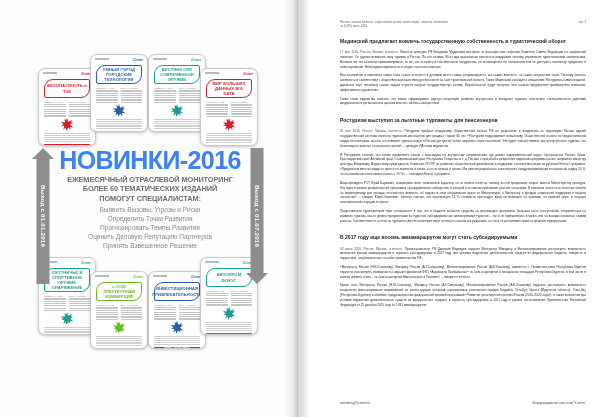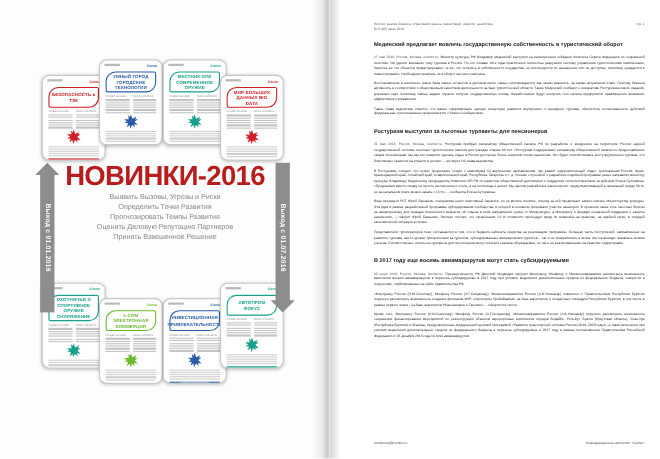--- a/index.html
+++ b/index.html
@@ -103,21 +103,21 @@
     color: #fff; font-size: 6.2px; font-weight: bold;
     letter-spacing: 0.2px;
   }
 
   
   #ad-headline {
     position: absolute; left: 52px; top: 148px; width: 196px;
     text-align: center;
   }
   #ad-title {
-    font-size: 25px; font-weight: bold; color: #b91c1c;
+    font-size: 25px; font-weight: bold; color: #3b82f6;
     letter-spacing: -0.6px; line-height: 1;
   }
   .ad-sub {
     font-size: 7.4px; font-weight: bold; color: #6e6e6e;
     letter-spacing: -0.1px; line-height: 1.25; margin-top: 2px;
   }
   .ad-bullets { margin-top: 2px; }
   .ad-bullet {
     font-size: 6.6px; color: #8a8a8a; line-height: 1.38;
     letter-spacing: -0.05px;
@@ -531,20 +531,25 @@
     <div class="arrow" id="arrow-right" style="left:244px; top:148px; width:26px; height:136px;">
       <div class="shaft" style="top:0; bottom:10px;"></div>
       <div class="head" style="bottom:0;
            border-left:11px solid transparent; border-right:11px solid transparent;
            border-top:11px solid #8d8d8d;"></div>
       <div class="alabel">Выход с 01.07.2016</div>
     </div>
 
     <div id="ad-headline">
       <div id="ad-title">НОВИНКИ-2016</div>
+      <div id="ad-subs">
+          <div class="ad-sub">ЕЖЕМЕСЯЧНЫЙ ОТРАСЛЕВОЙ МОНИТОРИНГ</div>
+          <div class="ad-sub" style="margin-top: 0px;">БОЛЕЕ 60 ТЕМАТИЧЕСКИХ ИЗДАНИЙ</div>
+          <div class="ad-sub" style="margin-top: 0px;">ПОМОГУТ СПЕЦИАЛИСТАМ:</div>
+        </div>
       <div class="ad-bullets" id="ad-bullets">
           <div class="ad-bullet">Выявить Вызовы, Угрозы и Риски</div>
           <div class="ad-bullet">Определить Точки Развития</div>
           <div class="ad-bullet">Прогнозировать Темпы Развития</div>
           <div class="ad-bullet">Оценить Деловую Репутацию Партнеров</div>
           <div class="ad-bullet">Принять Взвешенное Решение</div>
         </div>
     </div>
 
 

